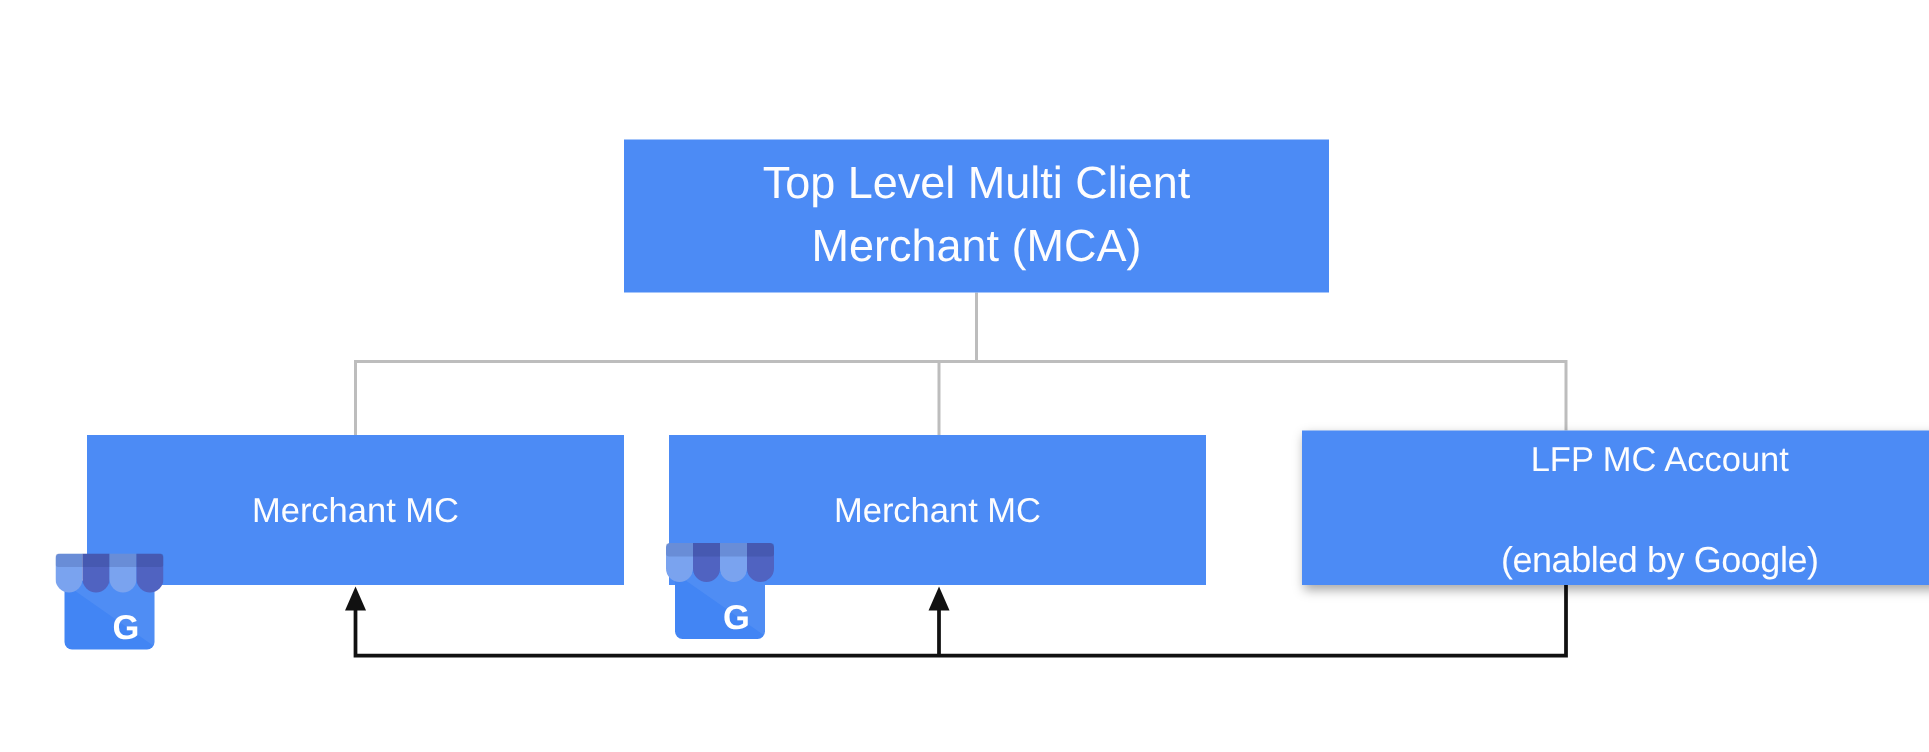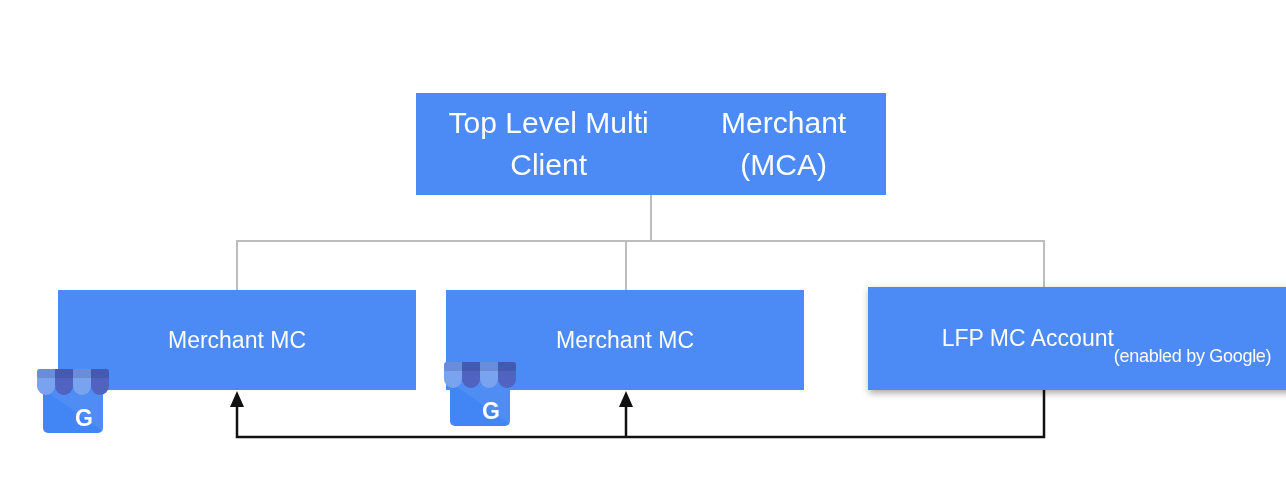--- a/index.html
+++ b/index.html
@@ -3,29 +3,29 @@
 <meta charset="utf-8">
 <style>
   html,body { margin:0; padding:0; background:#ffffff; }
   .canvas {
     position:relative; width:1286px; height:501px; background:#ffffff;
     font-family:"Liberation Sans", sans-serif; overflow:hidden;
   }
   .wires { position:absolute; left:0; top:0; width:1286px; height:501px; }
   .node {
     position:absolute; background:#4C8BF5; color:#fdfdfe;
-    display:flex; flex-direction:row; align-items:center; justify-content:center;
+    display:flex; flex-direction:column; align-items:center; justify-content:center;
     text-align:center;
   }
   .node-root { left:416px; top:93px;  width:470px; height:102px; font-size:30px; line-height:42px; }
   .node-sub1 { left:58px;  top:290px; width:358px; height:100px; font-size:23px; line-height:33px; }
   .node-sub2 { left:446px; top:290px; width:358px; height:100px; font-size:23px; line-height:33px; }
   .node-lfp  { left:868px; top:287px; width:477px; height:103px; font-size:23px; line-height:33px;
                box-shadow:1px 3px 7px rgba(0,0,0,0.35); }
-  .node-lfp .line2 { font-size:18px; line-height:29px; letter-spacing:-0.3px;margin-top:36px; }
+  .node-lfp .line2 { font-size:24px; line-height:29px; letter-spacing:-0.3px;margin-top:36px; }
   .gmb-icon { position:absolute; width:72px; height:66px; }
   .gmb-icon-1 { left:37px;  top:369px; }
   .gmb-icon-2 { left:444px; top:362px; }
 </style>
 </head>
 <body>
 
 <div class="canvas">
 
   <svg class="wires" viewBox="0 0 1286 501">

